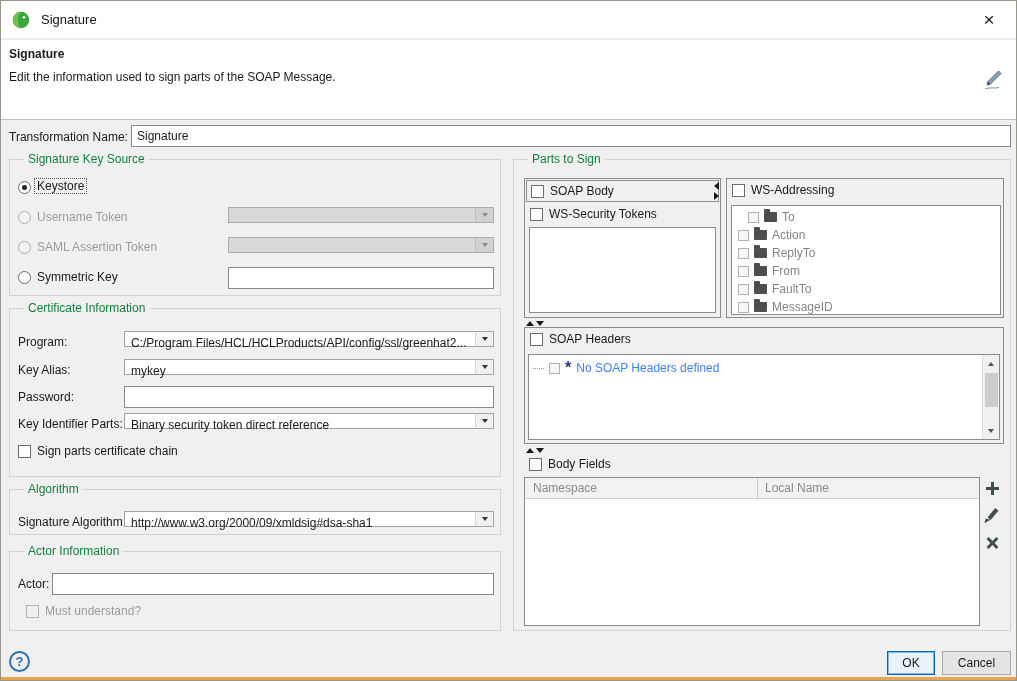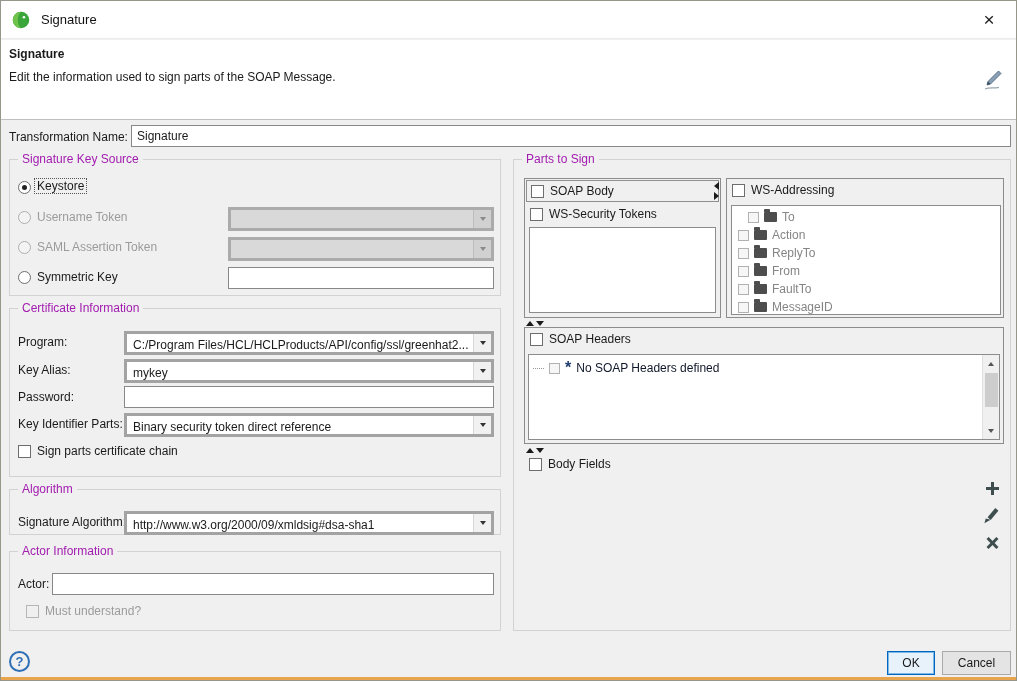--- a/index.html
+++ b/index.html
@@ -13,48 +13,48 @@
   .close-btn{margin-left:auto;width:36px;height:32px;display:flex;align-items:center;justify-content:center;font-size:19px;color:#222;cursor:pointer}
   
   .header{position:absolute;top:39px;left:0;right:0;height:80px;background:#fff;border-bottom:1px solid #bfbfbf}
   .h-title{position:absolute;top:7px;left:8px;font-weight:bold}
   .h-desc{position:absolute;top:30px;left:8px}
   .pen-icon{position:absolute;right:10px;top:28px;width:24px;height:24px}
   
   .lbl{position:absolute;white-space:nowrap}
   .tinput{position:absolute;height:22px;border:1px solid #888;background:#fff;font:12px "Liberation Sans",sans-serif;padding:0 5px;color:#1a1a1a}
   .group{position:absolute;border:1px solid #d2d2d2}
-  .gtitle{position:absolute;top:-8px;left:8px;background:#f0f0f0;padding:0 4px;white-space:nowrap;color:#a21caf}
+  .gtitle{position:absolute;top:-8px;left:14px;background:#f0f0f0;padding:0 4px;white-space:nowrap;color:#15803d}
   .radio{position:absolute;width:13px;height:13px;border:1px solid #6e6e6e;border-radius:50%;background:#fff}
   .radio.sel::after{content:"";position:absolute;left:3px;top:3px;width:5px;height:5px;border-radius:50%;background:#222}
   .radio.dis{border-color:#aeaeae;background:#f3f3f3}
   .rlabel{position:absolute;white-space:nowrap}
   .rlabel.dis{color:#9b9b9b}
   .rlabel.focus{outline:1px dotted #555;padding:0 2px}
-  .combo{position:absolute;height:24px;background:#fff;border:3px solid #a3a3a3}
+  .combo{position:absolute;height:16px;background:#fff;border:1px solid #a3a3a3}
   .combo .val{position:absolute;left:6px;right:20px;top:4px;white-space:nowrap;overflow:hidden}
   .combo .arr{position:absolute;right:0;top:0;bottom:0;width:18px;display:flex;align-items:center;justify-content:center;border-left:1px solid #d8d8d8;background:#f1f1f1}
   .combo.dis{background:#d9d9d9;border-color:#ababab}
   .combo.dis .arr{background:#d1d1d1;border-left-color:#bdbdbd}
   .cbox{position:absolute;width:13px;height:13px;border:1px solid #6e6e6e;background:#fff}
   .cbox.dis{border-color:#b5b5b5;background:#f0f0f0}
   .clabel{position:absolute;white-space:nowrap}
   .clabel.dis{color:#9b9b9b}
   
   .panel{position:absolute;border:1px solid #8c8c8c;background:#f0f0f0}
   .rowbox{position:absolute;border:1px solid #8f8f8f;background:#f0f0f0}
   .whitebox{position:absolute;background:#fff;border:1px solid #8c8c8c}
   .tree-row{position:absolute;height:18px;display:flex;align-items:center;gap:5px}
   .minicb{width:11px;height:11px;border:1px solid #b1b1b1;background:#f6f6f6;flex:0 0 auto}
   .folder{width:13px;height:10px;background:#4d4d4d;border-radius:1px;position:relative;flex:0 0 auto}
   .folder::before{content:"";position:absolute;top:-3px;left:0;width:6px;height:3px;background:#4d4d4d;border-radius:1px 1px 0 0}
   .tlabel{color:#858585;white-space:nowrap}
   .dotseg{width:11px;border-top:1px dotted #9a9a9a;flex:0 0 auto}
   .star{color:#1f3c6e;font-weight:bold;font-size:16px;line-height:9px;height:11px;flex:0 0 auto}
-  .dtext{color:#0f172a;white-space:nowrap}
+  .dtext{color:#3b82f6;white-space:nowrap}
   
   .sash{position:absolute;display:flex;gap:2px;align-items:center}
   .sash.col{flex-direction:column}
   .tri-up{width:0;height:0;border-left:4px solid transparent;border-right:4px solid transparent;border-bottom:5px solid #1a1a1a}
   .tri-down{width:0;height:0;border-left:4px solid transparent;border-right:4px solid transparent;border-top:5px solid #1a1a1a}
   .tri-down.sm{border-left-width:3px;border-right-width:3px;border-top-width:4px;border-top-color:#333}
   .tri-down.dim{border-top-color:#8a8a8a}
   .tri-left{width:0;height:0;border-top:4px solid transparent;border-bottom:4px solid transparent;border-right:5px solid #1a1a1a}
   .tri-right{width:0;height:0;border-top:4px solid transparent;border-bottom:4px solid transparent;border-left:5px solid #1a1a1a}
   
@@ -269,20 +269,27 @@
     </div>
 
     <div class="sash" style="left:12px;top:288px">
       <span class="tri-up"></span>
         <span class="tri-down"></span>
     </div>
 
     <div style="position:absolute;left:10px;top:294px;width:480px;height:172px">
       <span class="cbox" style="left:5px;top:4px"></span>
       <span class="clabel" style="left:24px;top:3px">Body Fields</span>
+      <div class="table" style="left:0;top:23px;width:456px;height:149px">
+        <div class="thead">
+          <span class="lbl" style="left:8px;top:3px">Namespace</span>
+          <span class="col-sep" style="left:232px"></span>
+          <span class="lbl" style="left:240px;top:3px">Local Name</span>
+        </div>
+      </div>
       <div class="icon-col" style="left:460px;top:27px">
         <span class="tool ic-plus"></span>
         <span class="tool ic-pencil"></span>
         <span class="tool ic-x"></span>
       </div>
     </div>
   </div>
 
   <div class="help">?</div>
   <div class="btn def" style="left:886px;top:650px;width:48px">OK</div>

